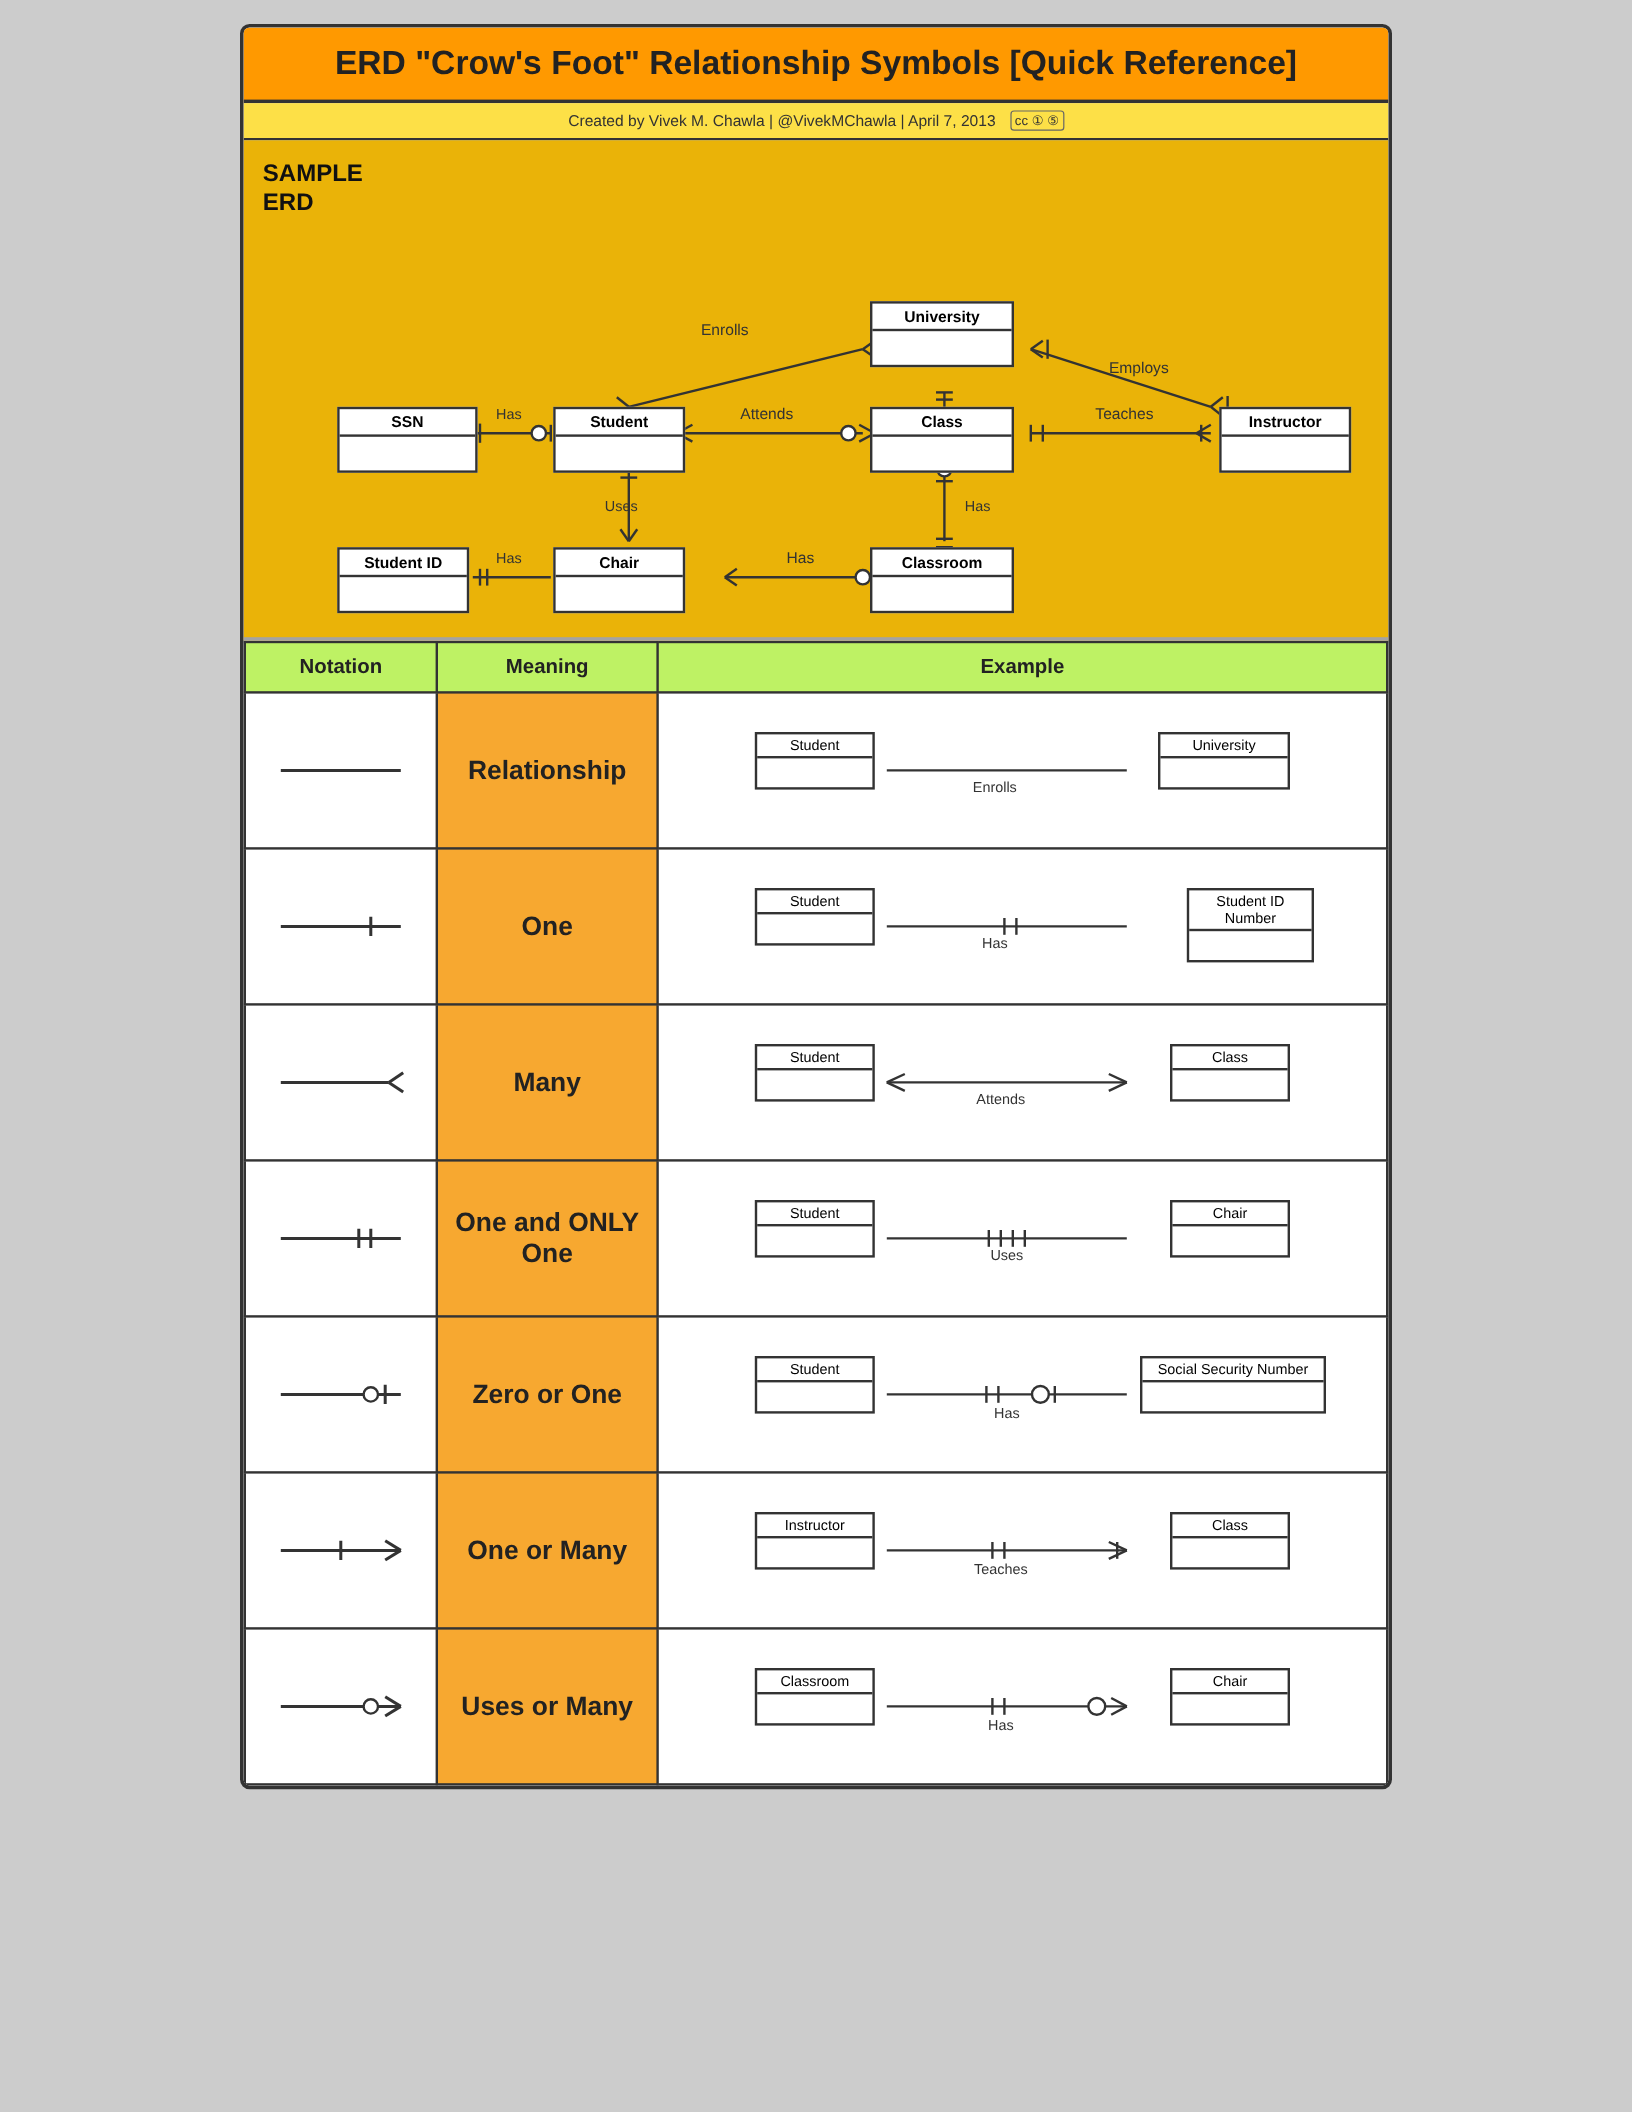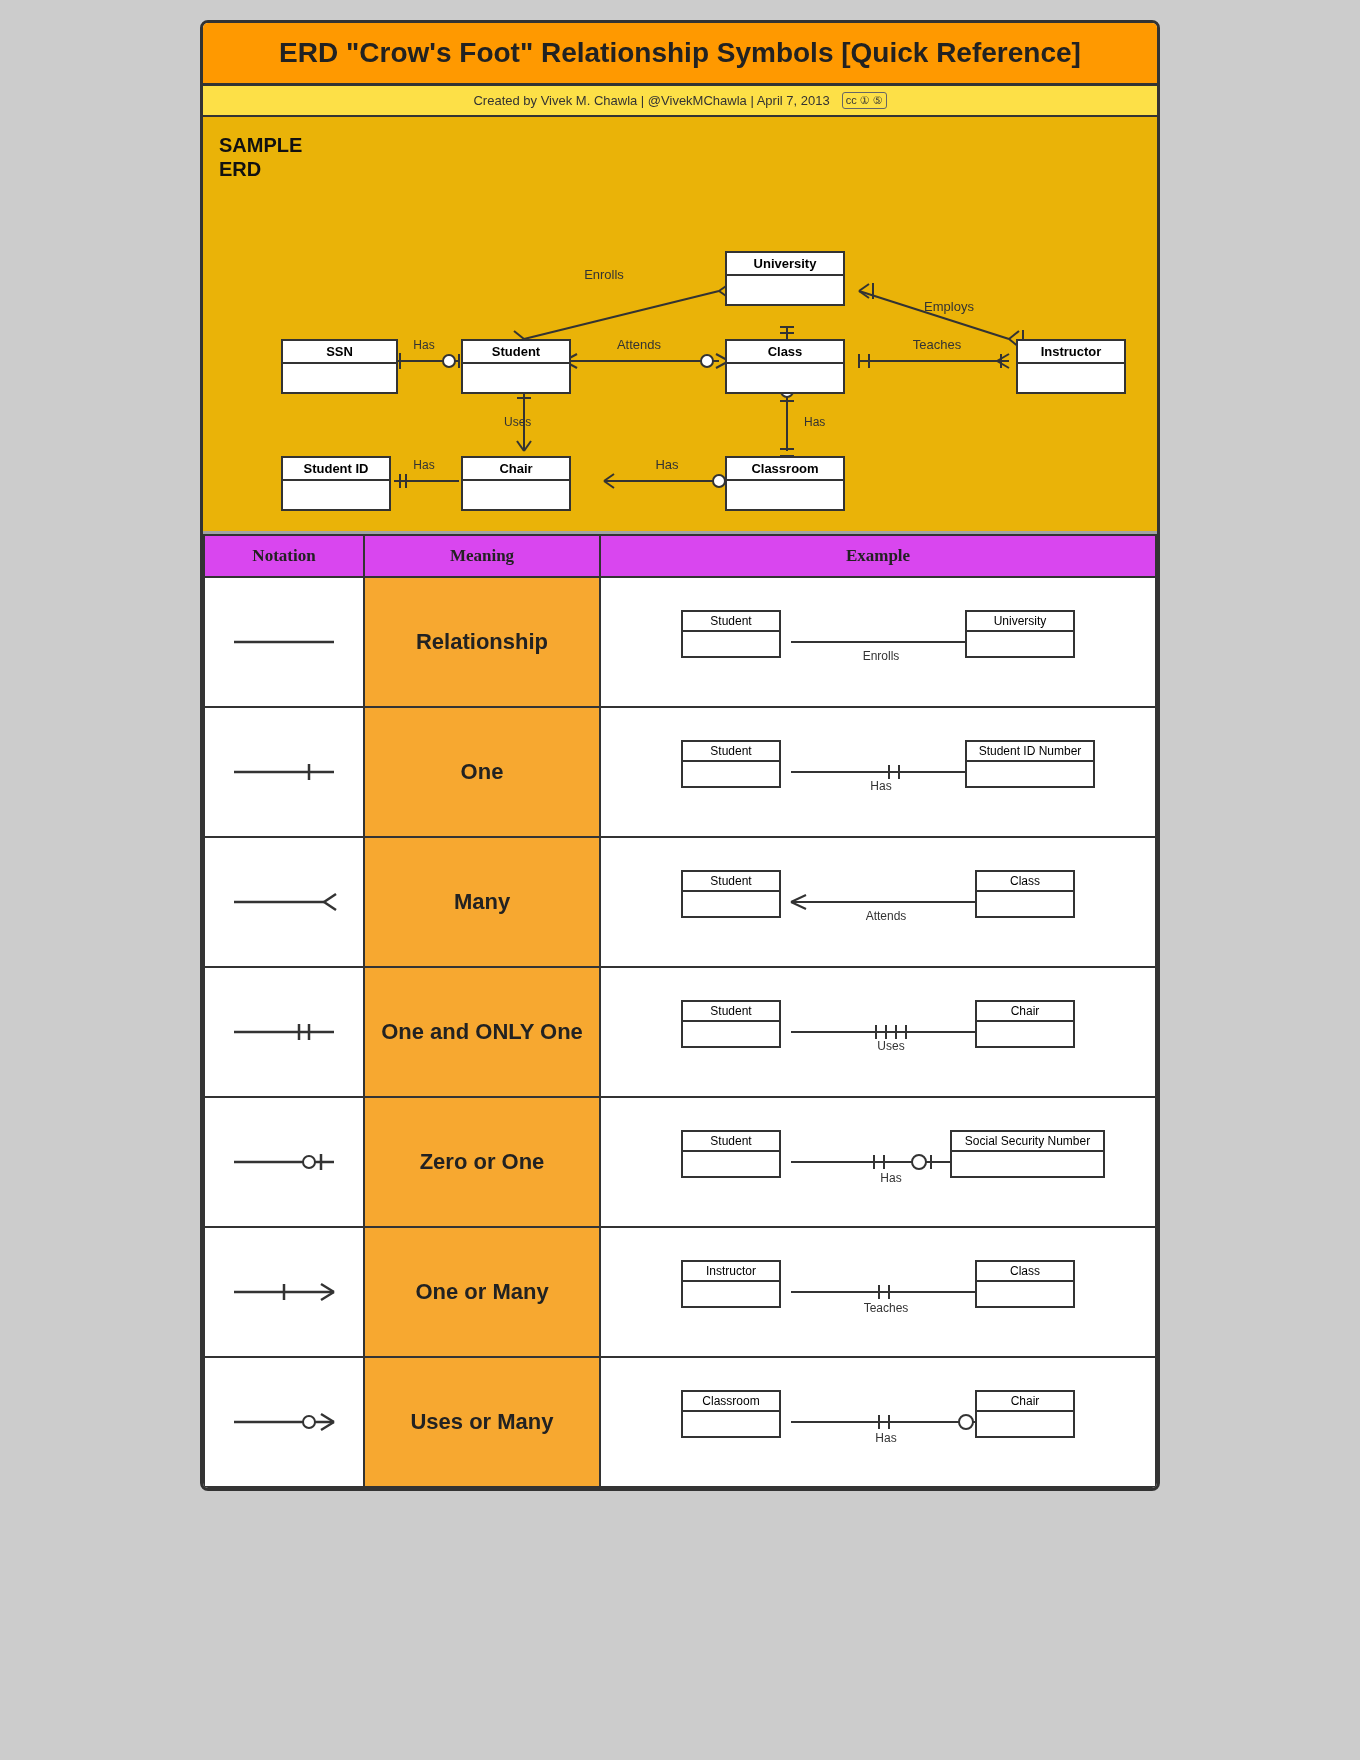--- a/index.html
+++ b/index.html
@@ -95,40 +95,39 @@
       overflow: visible;
       pointer-events: none;
     }
 
     
     .ref-table {
       width: 100%;
       border-collapse: collapse;
     }
     .ref-header-row td {
-      background: #d946ef;
+      background: #bef264;
       font-weight: bold;
       font-size: 17px;
       padding: 10px 14px;
       border: 2px solid #333;
       text-align: center;
       color: #222;
-      font-family: Liberation Serif, serif;
     }
     .ref-row td {
       border: 2px solid #333;
       vertical-align: middle;
     }
     .notation-cell {
       width: 160px;
       text-align: center;
       padding: 10px;
     }
     .meaning-cell {
-      width: 236px;
+      width: 184px;
       background: #f7a830;
       text-align: center;
       padding: 10px;
       font-size: 22px;
       font-weight: bold;
       color: #222;
     }
     .example-cell {
       padding: 14px 20px;
       text-align: center;
@@ -369,21 +368,21 @@
           <svg class="ex-svg">
             <line x1="170" y1="50" x2="370" y2="50" stroke="#333" stroke-width="2"></line>
             <line x1="268" y1="43" x2="268" y2="57" stroke="#333" stroke-width="2"></line>
             <line x1="278" y1="43" x2="278" y2="57" stroke="#333" stroke-width="2"></line>
             <text x="260" y="68" font-size="12" fill="#333" text-anchor="middle">Has</text>
           </svg>
           <div class="ex-box" style="left:60px;top:18px;width:100px;">
             <div class="ex-box-title">Student</div>
             <div class="ex-box-body"></div>
           </div>
-          <div class="ex-box" style="right:40px;top:18px;width:130px;">
+          <div class="ex-box" style="right:40px;top:18px;width:106px;">
             <div class="ex-box-title">Student ID Number</div>
             <div class="ex-box-body"></div>
           </div>
         </div>
       </td>
     </tr>
 
     <tr class="ref-row">
       <td class="notation-cell">
         <svg class="notation-svg" width="120" height="30">

